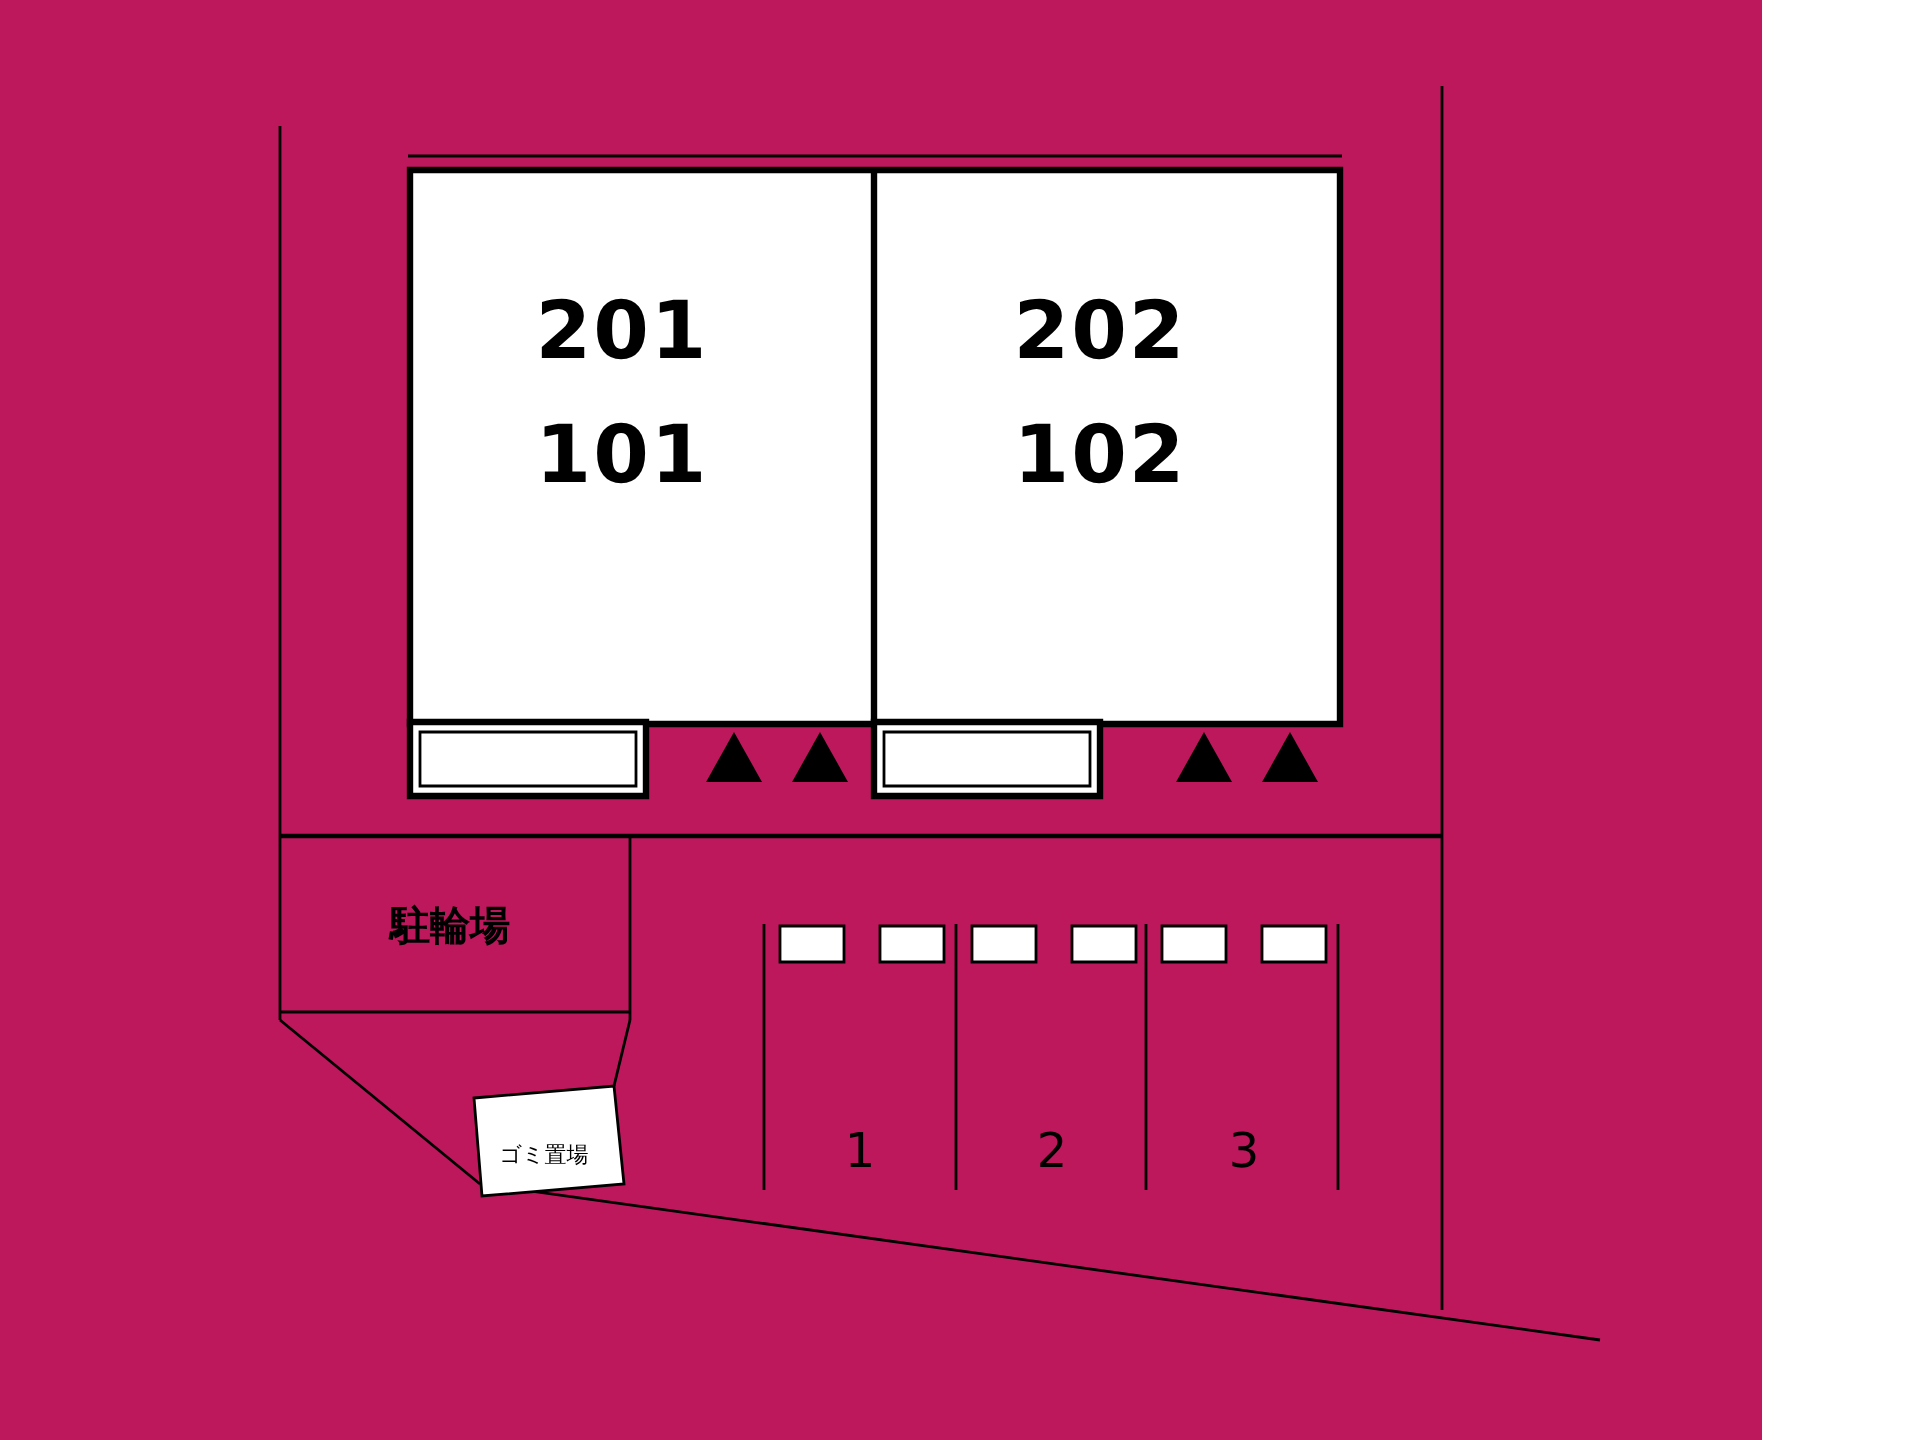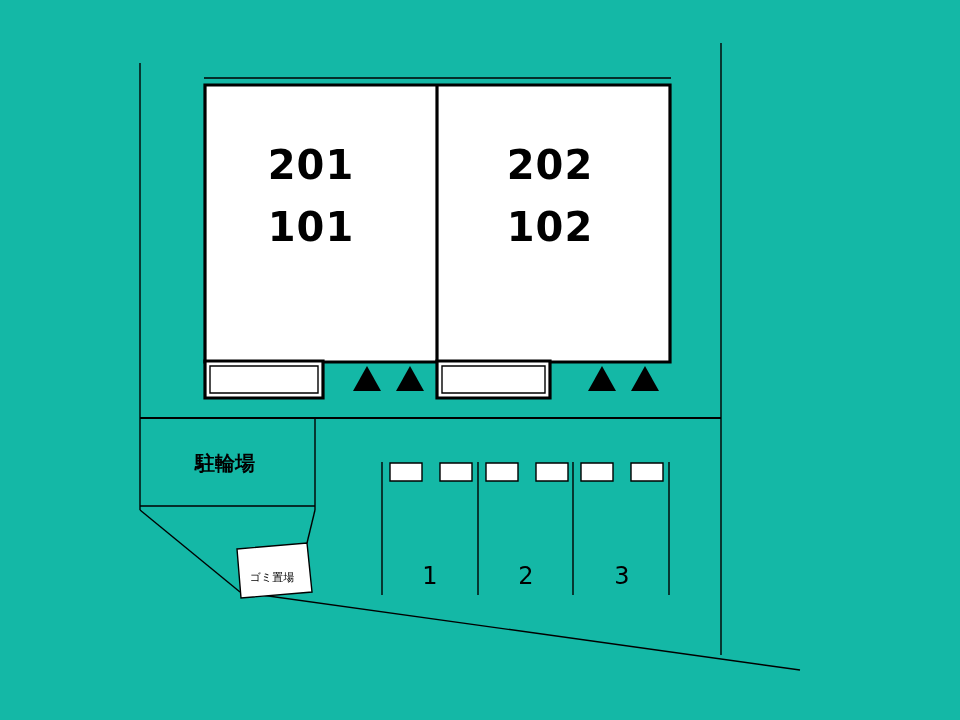--- a/index.html
+++ b/index.html
@@ -9,23 +9,23 @@
     background: #ffffff;
   }
   body {
     width: 960px;
     height: 720px;
     font-family: "DejaVu Sans", "Liberation Sans", sans-serif;
     overflow: hidden;
   }
   #siteplan-root {
     position: relative;
-    width: 960px;
+    width: 881px;
     height: 720px;
-    background: #14b8a6;
+    background: #be185d;
   }
   svg.plan {
     position: absolute;
     top: 0;
     left: 0;
     width: 960px;
     height: 720px;
     display: block;
   }
   .stroke {

